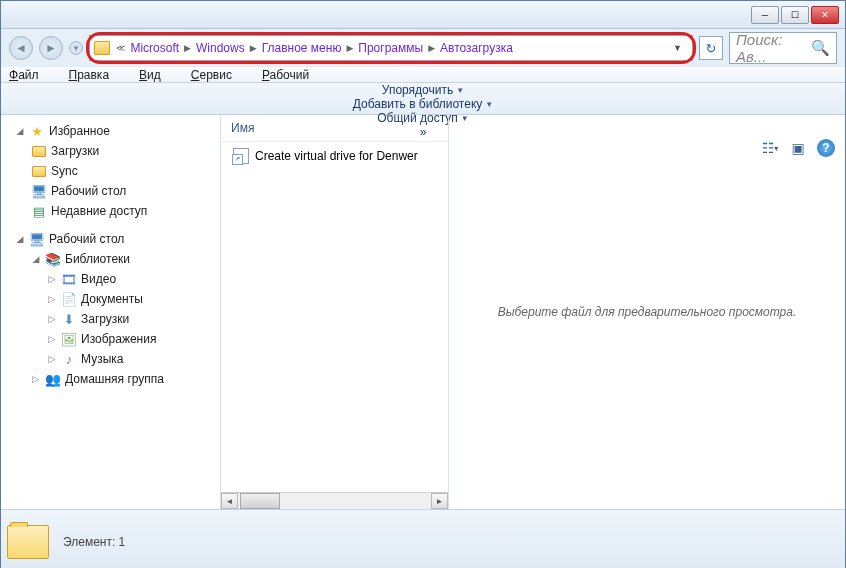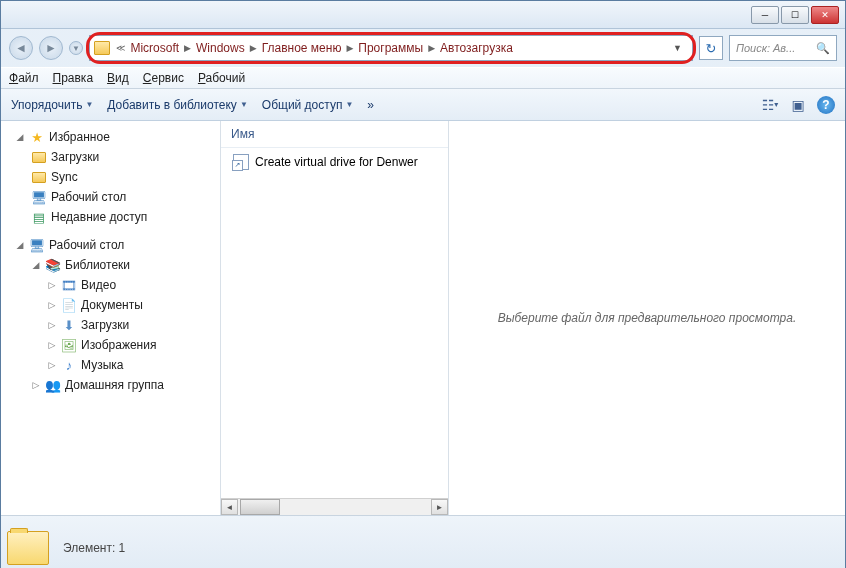--- a/index.html
+++ b/index.html
@@ -11,33 +11,33 @@
 .winbtn { width: 28px; height: 18px; border: 1px solid #8899aa; background: linear-gradient(#f8fafc, #d8e0e8); border-radius: 2px; display: flex; align-items: center; justify-content: center; cursor: pointer; font-size: 9px; }
 .winbtn.close { background: linear-gradient(#e88, #c33); color: #fff; border-color: #a22; }
 
 .navbar { height: 38px; display: flex; align-items: center; padding: 4px 8px; gap: 6px; position: relative; }
 .navarrow { width: 24px; height: 24px; border-radius: 50%; background: radial-gradient(#e8f0f8, #c8d8e8); border: 1px solid #a0b8d0; display: flex; align-items: center; justify-content: center; cursor: pointer; color: #789; font-size: 12px; }
 .navarrow.small { width: 14px; height: 14px; font-size: 8px; }
 
 .addressbar { flex: 1; height: 26px; background: #fff; border: 1px solid #8fa8c0; display: flex; align-items: center; padding: 0 4px; font-size: 12px; position: relative; }
 .highlight-ring { position: absolute; top: -4px; left: -4px; right: -4px; bottom: -4px; border: 3px solid #e02020; border-radius: 14px; pointer-events: none; }
 .folder-icon-sm { width: 16px; height: 14px; background: linear-gradient(#ffe9a8, #f5c95a); border: 1px solid #d4a020; border-radius: 1px; margin-right: 4px; }
-.crumb { padding: 2px 3px; cursor: pointer; color: #7f1d1d; }
+.crumb { padding: 2px 3px; cursor: pointer; color: #6d28d9; }
 .crumb-sep { color: #666; padding: 0 2px; cursor: pointer; font-size: 9px; }
 .addr-dd { margin-left: auto; padding: 0 6px; color: #555; cursor: pointer; font-size: 9px; }
 
 .refreshbtn { width: 24px; height: 24px; border: 1px solid #8fa8c0; background: #fff; display: flex; align-items: center; justify-content: center; cursor: pointer; color: #2a6bb0; font-size: 13px; }
-.searchbox { width: 108px; height: 26px; background: #fff; border: 1px solid #8fa8c0; display: flex; align-items: center; padding: 1px 6px; font-size: 11px; color: #888; font-style: italic; }
+.searchbox { width: 108px; height: 32px; background: #fff; border: 1px solid #8fa8c0; display: flex; align-items: center; padding: 1px 6px; font-size: 15px; color: #888; font-style: italic; }
 .searchbox .sicon { margin-left: auto; color: #4a80c0; font-style: normal; cursor: pointer; }
 
-.menubar { height: 22px; background: linear-gradient(#f8fbfe, #eef4fa); border-top: 1px solid #fff; border-bottom: 1px solid #c8d4e0; display: flex; align-items: center; padding: 0 8px; gap: 14px; font-size: 12px; }
+.menubar { height: 16px; background: linear-gradient(#f8fbfe, #eef4fa); border-top: 1px solid #fff; border-bottom: 1px solid #c8d4e0; display: flex; align-items: center; padding: 0 8px; gap: 30px; font-size: 12px; }
 .menuitem { cursor: pointer; color: #222; }
 .menuitem::first-letter { text-decoration: underline; }
 
-.toolbar { height: 32px; background: linear-gradient(#f2f7fc, #e4edf6); border-bottom: 1px solid #c0d0e0; display: flex; align-items: center; padding: 0 10px; gap: 14px; font-size: 12px; color: #1a3a6a; }
+.toolbar { height: 32px; background: linear-gradient(#f2f7fc, #e4edf6); border-bottom: 1px solid #c0d0e0; display: flex; align-items: center; padding: 0 10px; font-size: 12px; color: #1a3a6a; flex-direction: column; }
 .tbitem { cursor: pointer; display: flex; align-items: center; gap: 3px; }
 .tbitem .dd { font-size: 8px; color: #406090; }
 .tbright { margin-left: auto; display: flex; align-items: center; gap: 10px; }
 .tbicon { width: 18px; height: 18px; display: flex; align-items: center; justify-content: center; cursor: pointer; color: #406090; font-size: 14px; }
 .helpicon { width: 18px; height: 18px; border-radius: 50%; background: radial-gradient(#6ab8f0, #2070c0); color: #fff; display: flex; align-items: center; justify-content: center; font-size: 12px; cursor: pointer; font-weight: bold; }
 
 .content { display: flex; height: 394px; background: #fff; }
 
 .sidebar { width: 220px; border-right: 1px solid #d8e0e8; overflow-y: auto; padding: 6px 0; font-size: 12px; position: relative; }
 .sidebar::-webkit-scrollbar { width: 16px; }

